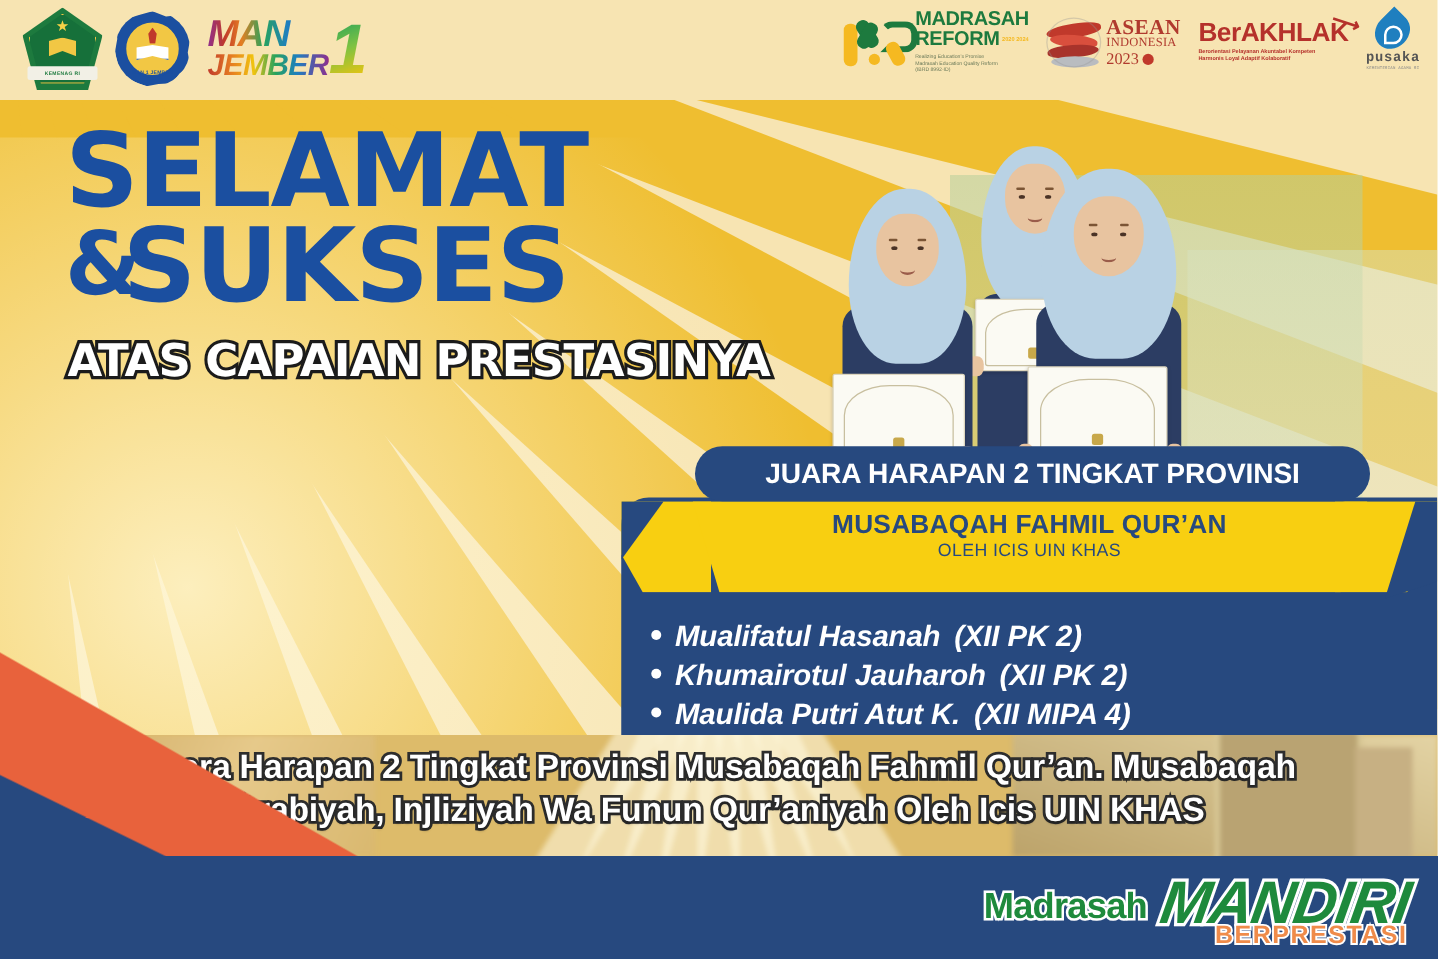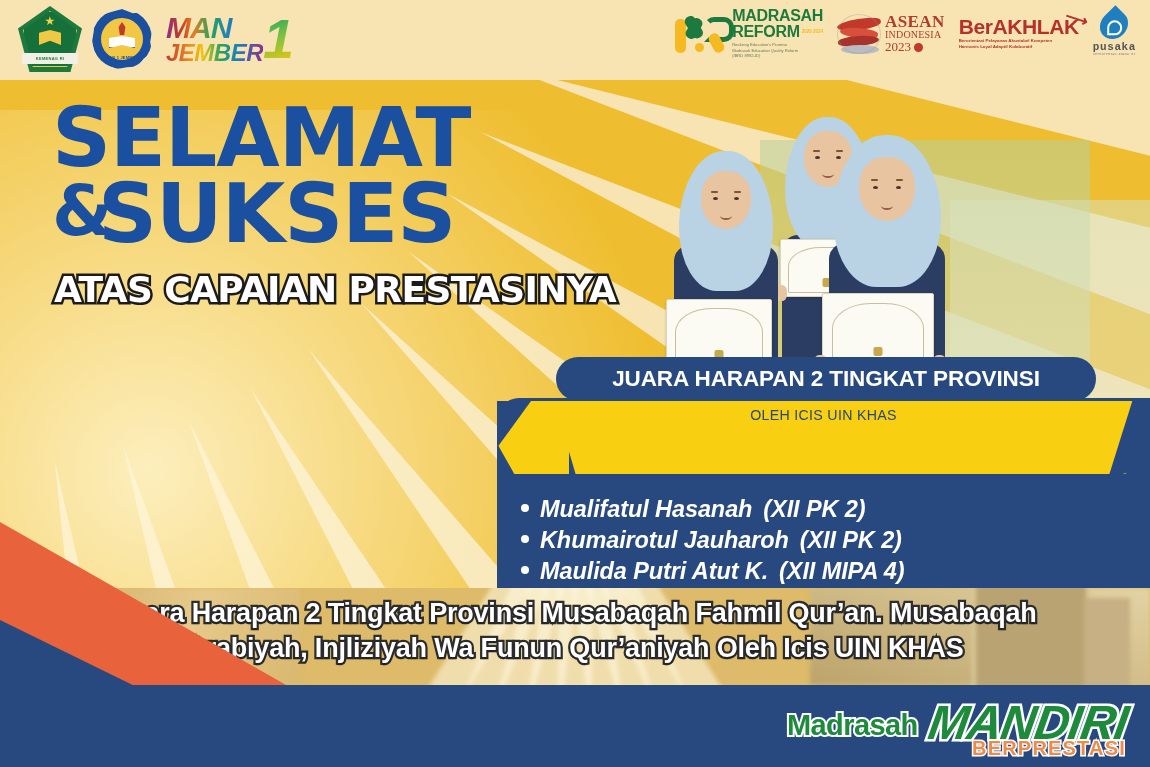--- a/index.html
+++ b/index.html
@@ -387,20 +387,21 @@
     </div>
   </div>
 
   <div class="ribbon-wrap">
     <div class="ribbon-l"></div>
     <div class="ribbon-body"></div>
     <div class="ribbon-r"></div>
     <div class="ribbon-fold-l"></div>
     <div class="ribbon-fold-r"></div>
     <div class="ribbon-text">
+      <div class="rt1">MUSABAQAH FAHMIL QUR’AN</div>
       <div class="rt2">OLEH ICIS UIN KHAS</div>
     </div>
   </div>
 
   <div class="award-pill">JUARA HARAPAN 2 TINGKAT PROVINSI</div>
 
   <div class="caption-band">
     <div class="cb-blur">
       <div class="cb-left"></div>
       <div class="cb-right"></div>

